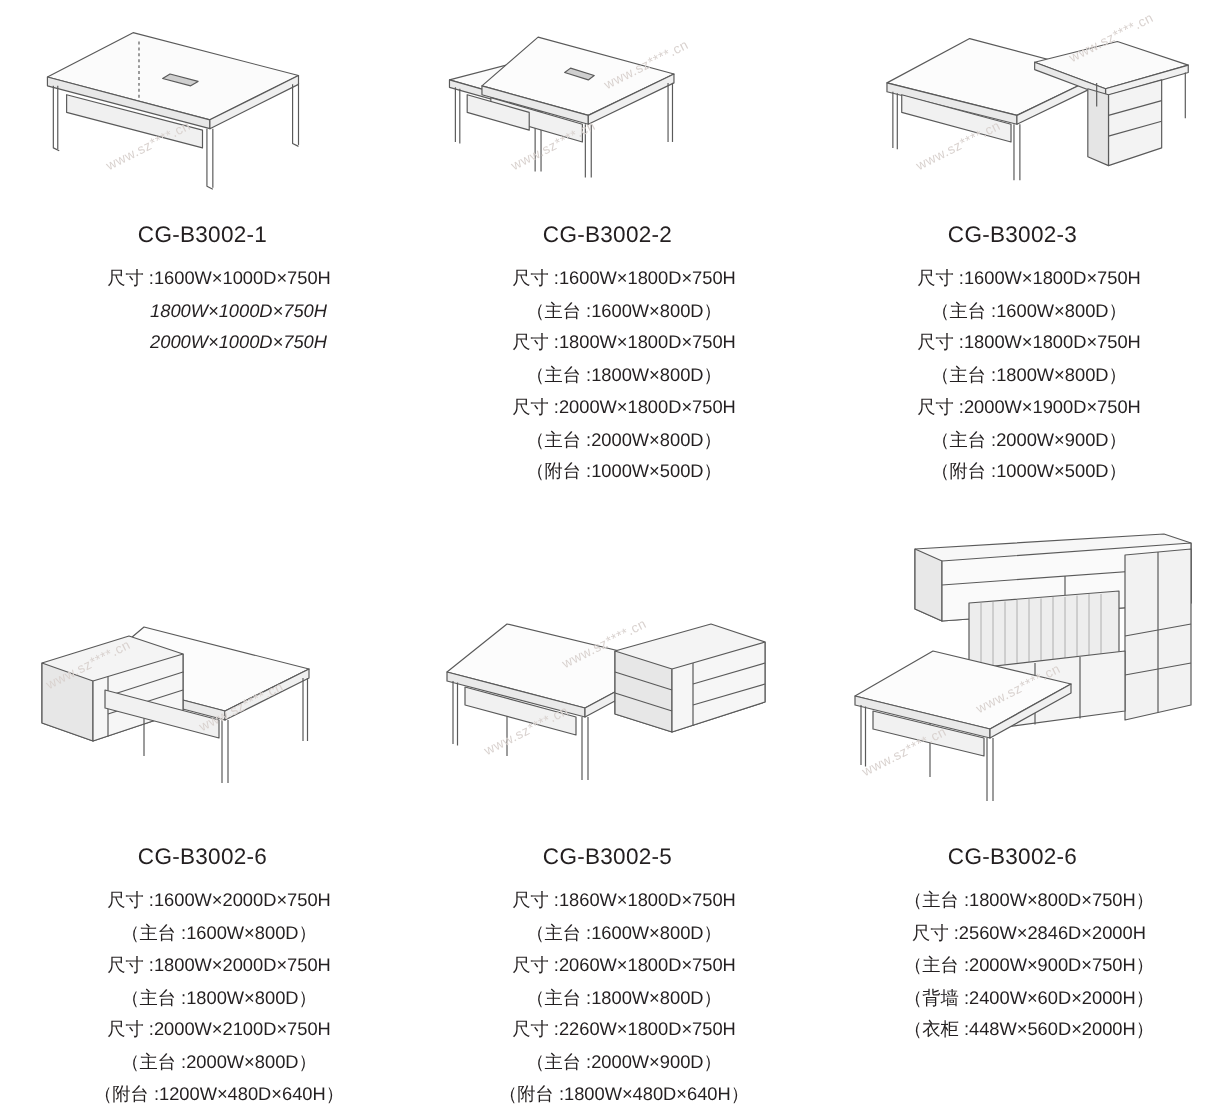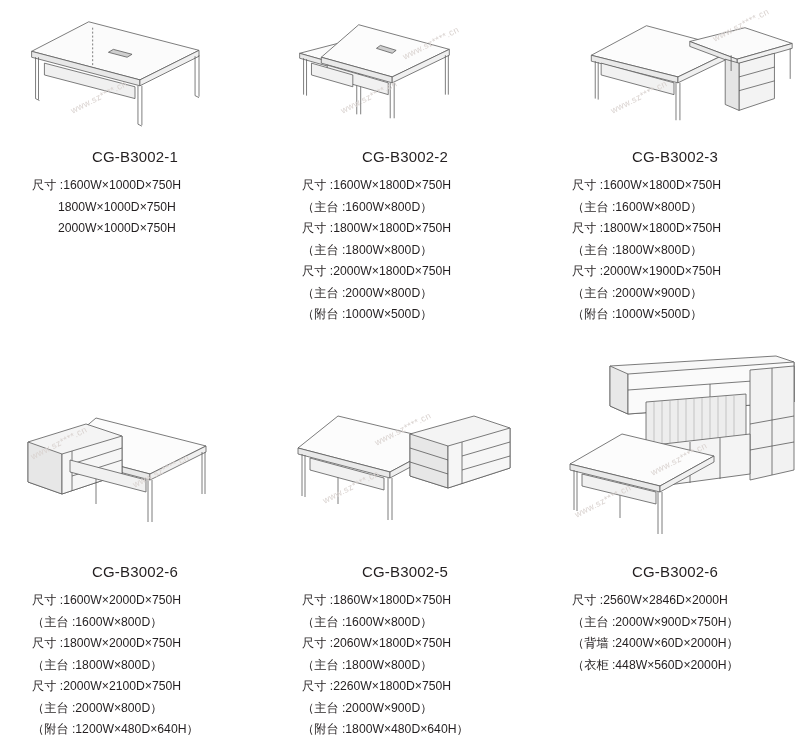--- a/index.html
+++ b/index.html
@@ -56,29 +56,31 @@
     font-size: 15px;
     color: #231f20;
     margin-top: 12px;
     margin-bottom: 10px;
     letter-spacing: 0.2px;
   }
   .specs {
     width: 250px;
     padding-left: 22px;
     box-sizing: border-box;
+    text-align: center;
   }
   .spec-line {
     font-size: 12.2px;
     line-height: 21.5px;
     color: #231f20;
     white-space: nowrap;
   }
   .spec-line.indent {
     padding-left: 26px;
+    font-style: italic;
   }
   .row1 {
     padding-top: 8px;
   }
   .row1 .figure {
     height: 128px;
   }
   .row2 {
     padding-top: 18px;
   }
@@ -351,20 +353,21 @@
             <line x1="70" y1="136" x2="70" y2="172"></line>
 
             <polygon points="32,128 106,146 106,158 32,140" fill="#f1f1f1"></polygon>
           </g>
         </svg>
         <div class="watermark" style="left:98px; top:108px;">www.sz****.cn</div>
         <div class="watermark" style="left:22px; top:150px;">www.sz****.cn</div>
       </div>
       <div class="code">CG-B3002-6</div>
       <div class="specs">
+        <div class="spec-line">（主台 :1800W×800D×750H）</div>
         <div class="spec-line">尺寸 :2560W×2846D×2000H</div>
         <div class="spec-line">（主台 :2000W×900D×750H）</div>
         <div class="spec-line">（背墙 :2400W×60D×2000H）</div>
         <div class="spec-line">（衣柜 :448W×560D×2000H）</div>
       </div>
     </div>
   </div>
 
 </div>
 

